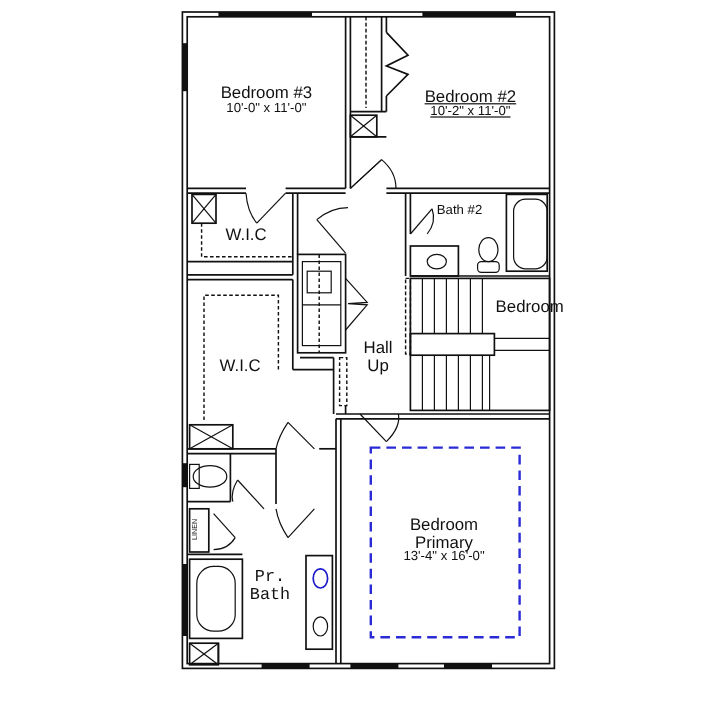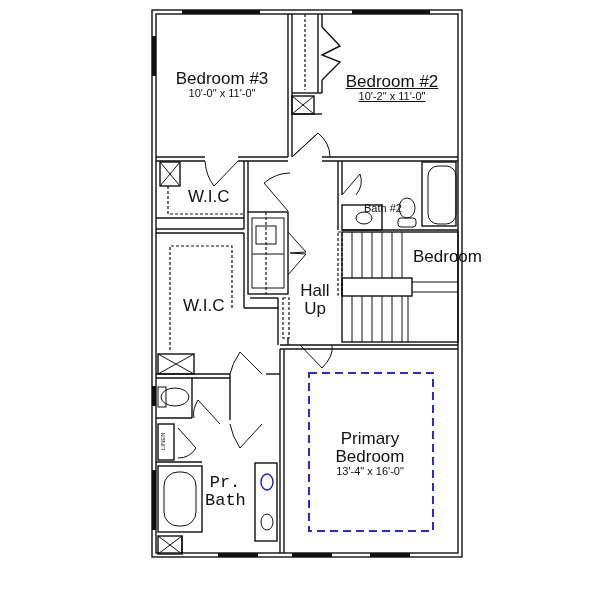--- a/index.html
+++ b/index.html
@@ -4,23 +4,23 @@
 <style>
   html, body { margin: 0; padding: 0; background: #ffffff; }
   body { width: 600px; height: 600px; position: relative; overflow: hidden; font-family: "Liberation Sans", sans-serif; }
   #plan { position: absolute; left: 0; top: 0; width: 600px; height: 600px; }
   .wall { fill: none; stroke: #111; stroke-width: 1.4; }
   .thin { fill: none; stroke: #111; stroke-width: 1; }
   .dash { fill: none; stroke: #111; stroke-width: 1.2; stroke-dasharray: 3 2; }
   .blue-dash { fill: none; stroke: #2a2ad6; stroke-width: 2; stroke-dasharray: 8 5; }
   .win { fill: #111; }
   .lbl { position: absolute; color: #111; text-align: center; white-space: nowrap; line-height: 1.05; }
-  .room-name { font-size: 17px; }
+  .room-name { font-size: 14px; }
   .room-dim { font-size: 11px; }
-  .small { font-size: 11px; margin-top: 33px; }
+  .small { font-size: 11px; }
 </style>
 </head>
 <body>
 
 <svg id="plan" viewBox="0 0 600 600" xmlns="http://www.w3.org/2000/svg">
 
   <g>
     <rect class="wall" x="152" y="10" width="310" height="547"></rect>
     <rect class="wall" x="156" y="14" width="302" height="539"></rect>
   </g>
@@ -208,21 +208,21 @@
 </div>
 <div class="lbl room-name" style="left:188px; top:188px;">W.I.C</div>
 <div class="lbl small" style="left:364px; top:170px;">Bath #2</div>
 <div class="lbl room-name" style="left:413px; top:248px;">Bedroom</div>
 <div class="lbl room-name" style="left:183px; top:297px;">W.I.C</div>
 <div class="lbl" style="left:300px; top:282px; width:30px;">
   <div class="room-name">Hall</div>
   <div class="room-name">Up</div>
 </div>
 <div class="lbl" style="left:320px; top:430px; width:100px;">
+  <div class="room-name">Bedroom</div>
   <div class="room-name">Primary</div>
-  <div class="room-name">Bedroom</div>
   <div class="room-dim">13'-4" x 16'-0"</div>
 </div>
 <div class="lbl" style="left:158px; top:436px; width:16px; height:12px; font-size:6px; transform: rotate(-90deg);">LINEN</div>
 <div class="lbl" style="left:205px; top:474px; width:40px;font-family:Liberation Mono, monospace;">
   <div class="room-name">Pr.</div>
   <div class="room-name">Bath</div>
 </div>
 
 </body></html>

